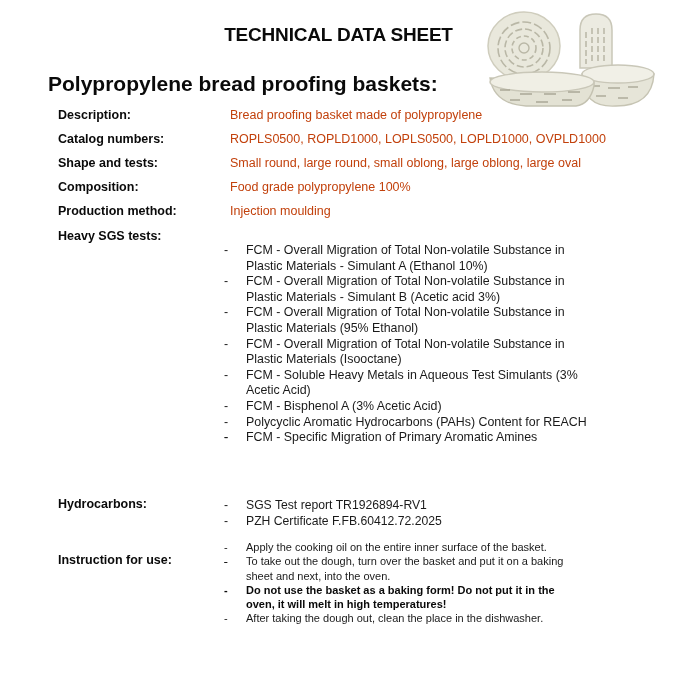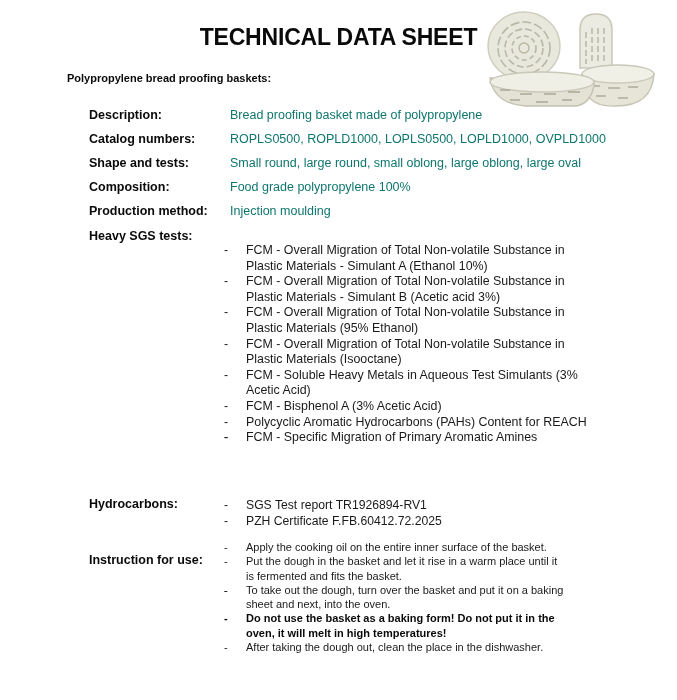--- a/index.html
+++ b/index.html
@@ -2,36 +2,36 @@
 <html><head>
 <meta charset="utf-8">
 <style>
   html, body { margin: 0; padding: 0; background: #ffffff; }
   body {
     width: 677px; height: 700px; position: relative; overflow: hidden;
     font-family: "DejaVu Sans", sans-serif; color: #111111;
   }
   .title {
     position: absolute; left: 0; width: 677px; top: 24px; text-align: center;
-    font-family: "Liberation Sans", sans-serif; font-weight: bold; font-size: 23px;
+    font-family: "Liberation Sans", sans-serif; font-weight: bold; font-size: 19px;
     letter-spacing: -0.2px; color: #0a0a0a;
   }
   .subtitle {
-    position: absolute; left: 67px; top: 72px;
-    font-family: "Liberation Sans", sans-serif; font-weight: bold; font-size: 11px; color: #0a0a0a;
+    position: absolute; left: 48px; top: 72px;
+    font-family: "Liberation Sans", sans-serif; font-weight: bold; font-size: 21px; color: #0a0a0a;
   }
   .photo { position: absolute; left: 486px; top: 8px; width: 170px; height: 100px; }
 
   .label {
     position: absolute; left: 58px;
-    font-family: "Liberation Sans", sans-serif; font-weight: bold; font-size: 12.5px; color: #0a0a0a; margin-left: 31px;
+    font-family: "Liberation Sans", sans-serif; font-weight: bold; font-size: 12.5px; color: #0a0a0a;
   }
   .value {
     position: absolute; left: 230px;
-    font-family: "Liberation Sans", sans-serif; font-size: 12.5px; color: #0f766e;
+    font-family: "Liberation Sans", sans-serif; font-size: 12.5px; color: #c2410c;
   }
 
   .list { position: absolute; left: 224px; margin: 0; padding: 0; list-style: none; }
   .list li { position: relative; padding-left: 22px; }
   .list li .dash { position: absolute; left: 0; top: 0; }
   .tests { top: 243px; width: 380px; font-family: "Liberation Sans", sans-serif; font-size: 12.4px; line-height: 15.6px; color: #1a1a1a; }
   .certs { top: 497px; width: 380px; font-family: "Liberation Sans", sans-serif; font-size: 12.2px; line-height: 16px; color: #1a1a1a; }
   .instr { top: 540px; width: 340px; font-family: "Liberation Sans", sans-serif; font-size: 11px; line-height: 14.3px; color: #1a1a1a; }
   .instr li.bold { font-weight: bold; color: #0a0a0a; }
 </style>
@@ -96,18 +96,18 @@
 
 <div class="label" style="top:497px">Hydrocarbons:</div>
 <ul class="list certs">
   <li><span class="dash">-</span><span> SGS Test report TR1926894-RV1</span></li>
   <li><span class="dash">-</span><span>PZH Certificate F.FB.60412.72.2025</span></li>
 </ul>
 
 <div class="label" style="top:553px">Instruction for use:</div>
 <ul class="list instr">
   <li><span class="dash">-</span><span>Apply the cooking oil on the entire inner surface of the basket.</span></li>
-  <li><span class="dash">-</span><span>Put the dough in the basket and let it rise in a warm place until it is fermented and fits the basket.</span></li>
+  <li><span class="dash">-</span></li>
   <li><span class="dash">-</span></li>
   <li><span class="dash">-</span><span>To take out the dough, turn over the basket and put it on a baking sheet and next, into the oven.</span></li>
   <li class="bold"><span class="dash">-</span><span>Do not use the basket as a baking form! Do not put it in the oven, it will melt in high temperatures!</span></li>
   <li><span class="dash">-</span><span>After taking the dough out, clean the place in the dishwasher.</span></li>
 </ul>
 
 </body></html>

